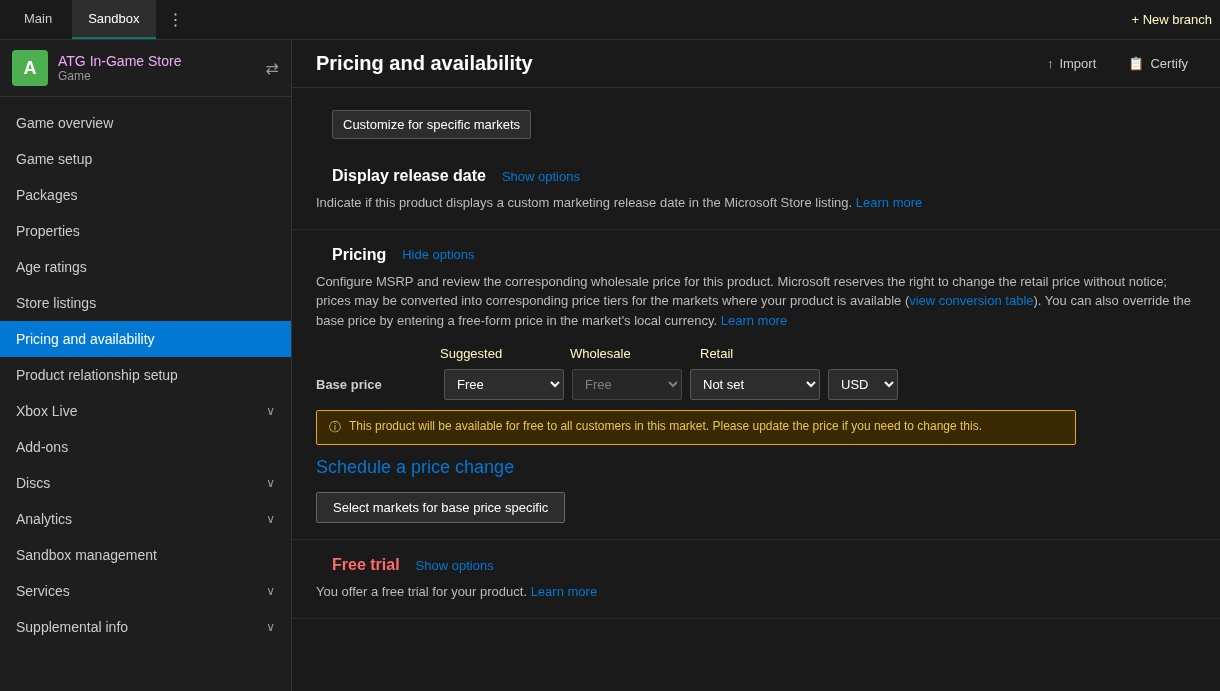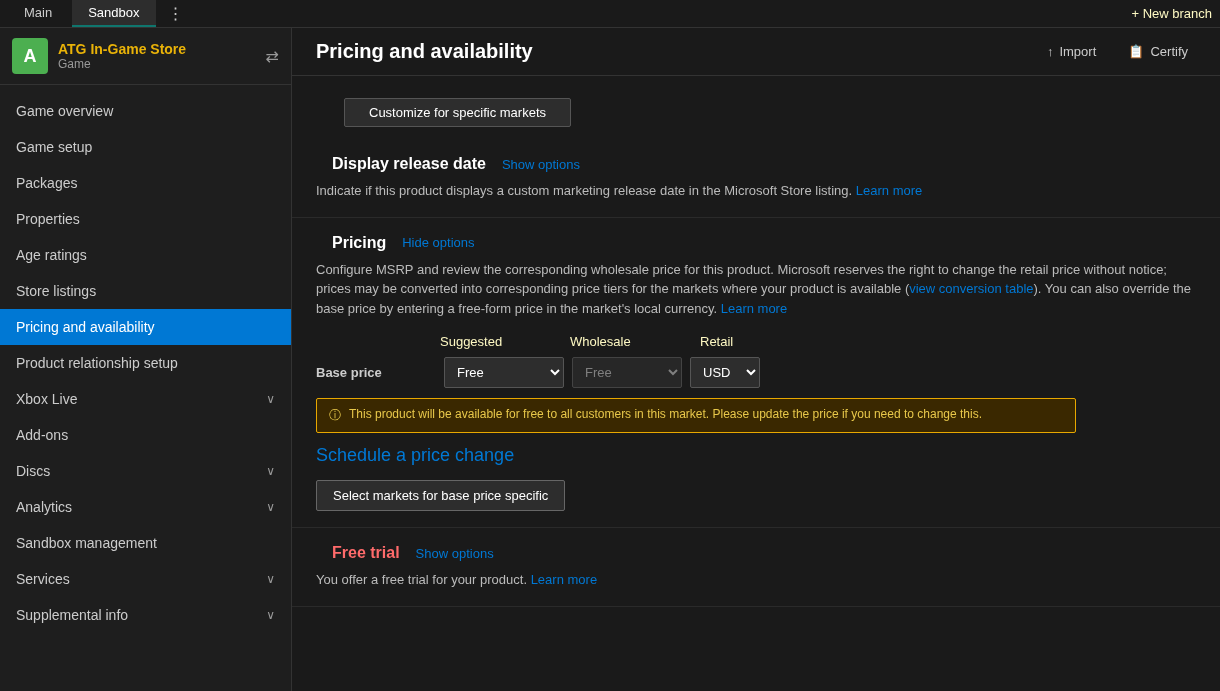--- a/index.html
+++ b/index.html
@@ -3,21 +3,21 @@
   <meta charset="utf-8">
   <style>
     * { box-sizing: border-box; margin: 0; padding: 0; }
     body { background: #1a1a1a; color: #ffffff; font-family: 'Segoe UI', Arial, sans-serif; font-size: 14px; height: 691px; width: 1220px; overflow: hidden; display: flex; flex-direction: column; }
 
     
     .tab-bar {
       background: #1a1a1a;
       display: flex;
       align-items: center;
-      height: 28px;
+      height: 40px;
       border-bottom: 1px solid #333;
       padding: 0 8px;
       gap: 4px;
     }
     .tab {
       padding: 8px 16px;
       cursor: pointer;
       color: #ccc;
       font-size: 13px;
       border-bottom: 2px solid transparent;
@@ -79,22 +79,22 @@
       display: flex;
       align-items: center;
       justify-content: center;
       font-size: 18px;
       font-weight: bold;
       color: #fff;
       flex-shrink: 0;
     }
     .app-title {
       font-size: 14px;
-      font-weight: 700;
-      color: #eab308;
+      font-weight: 400;
+      color: #f0abfc;
     }
     .app-subtitle {
       font-size: 12px;
       color: #999;
     }
     .sidebar-switch {
       margin-left: auto;
       color: #999;
       cursor: pointer;
       font-size: 16px;
@@ -156,22 +156,22 @@
       color: #ccc;
       cursor: pointer;
       font-size: 13px;
       background: none;
       border: none;
       padding: 4px 8px;
     }
 
     
     .customize-btn {
-      margin: 12px 28px;
-      padding: 6px 24px;
+      margin: 12px 16px;
+      padding: 6px 10px;
       background: #2d2d2d;
       border: 1px solid #555;
       color: #fff;
       font-size: 13px;
       cursor: pointer;
       border-radius: 2px;
       display: inline-block;
     }
 
     
@@ -428,20 +428,23 @@
           <select class="select-suggested">
             <option>Free</option>
             <option>0.99</option>
             <option>1.99</option>
             <option>4.99</option>
             <option>9.99</option>
           </select>
           <select class="select-wholesale" disabled="" style="color:#aaa;">
             <option>Free</option>
           </select>
+          <select class="select-retail">
+            <option>Not set</option>
+          </select>
           <select class="select-currency">
             <option>USD</option>
             <option>EUR</option>
             <option>GBP</option>
           </select>
         </div>
 
         
         <div class="warning-banner">
           <span class="warning-icon">ⓘ</span>

